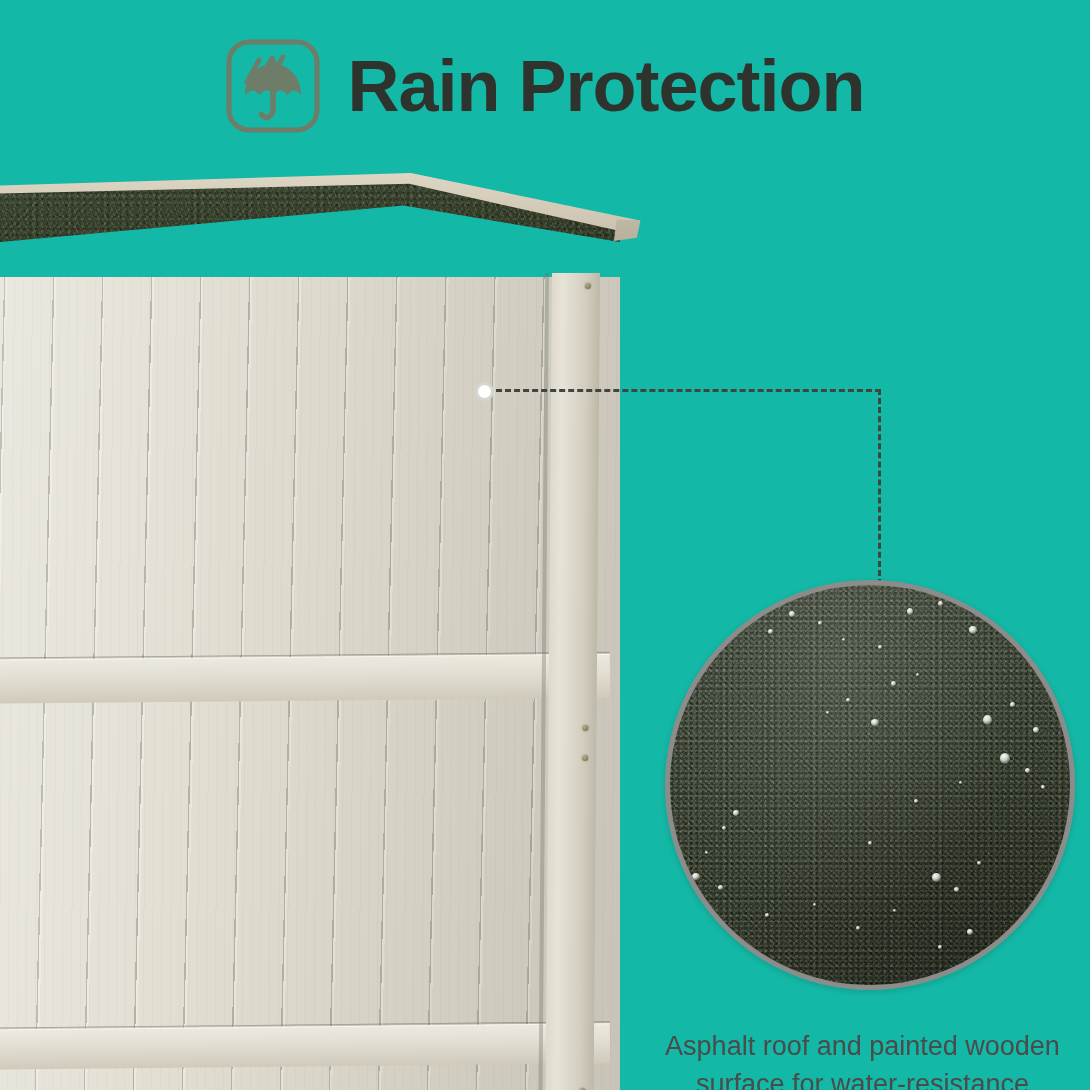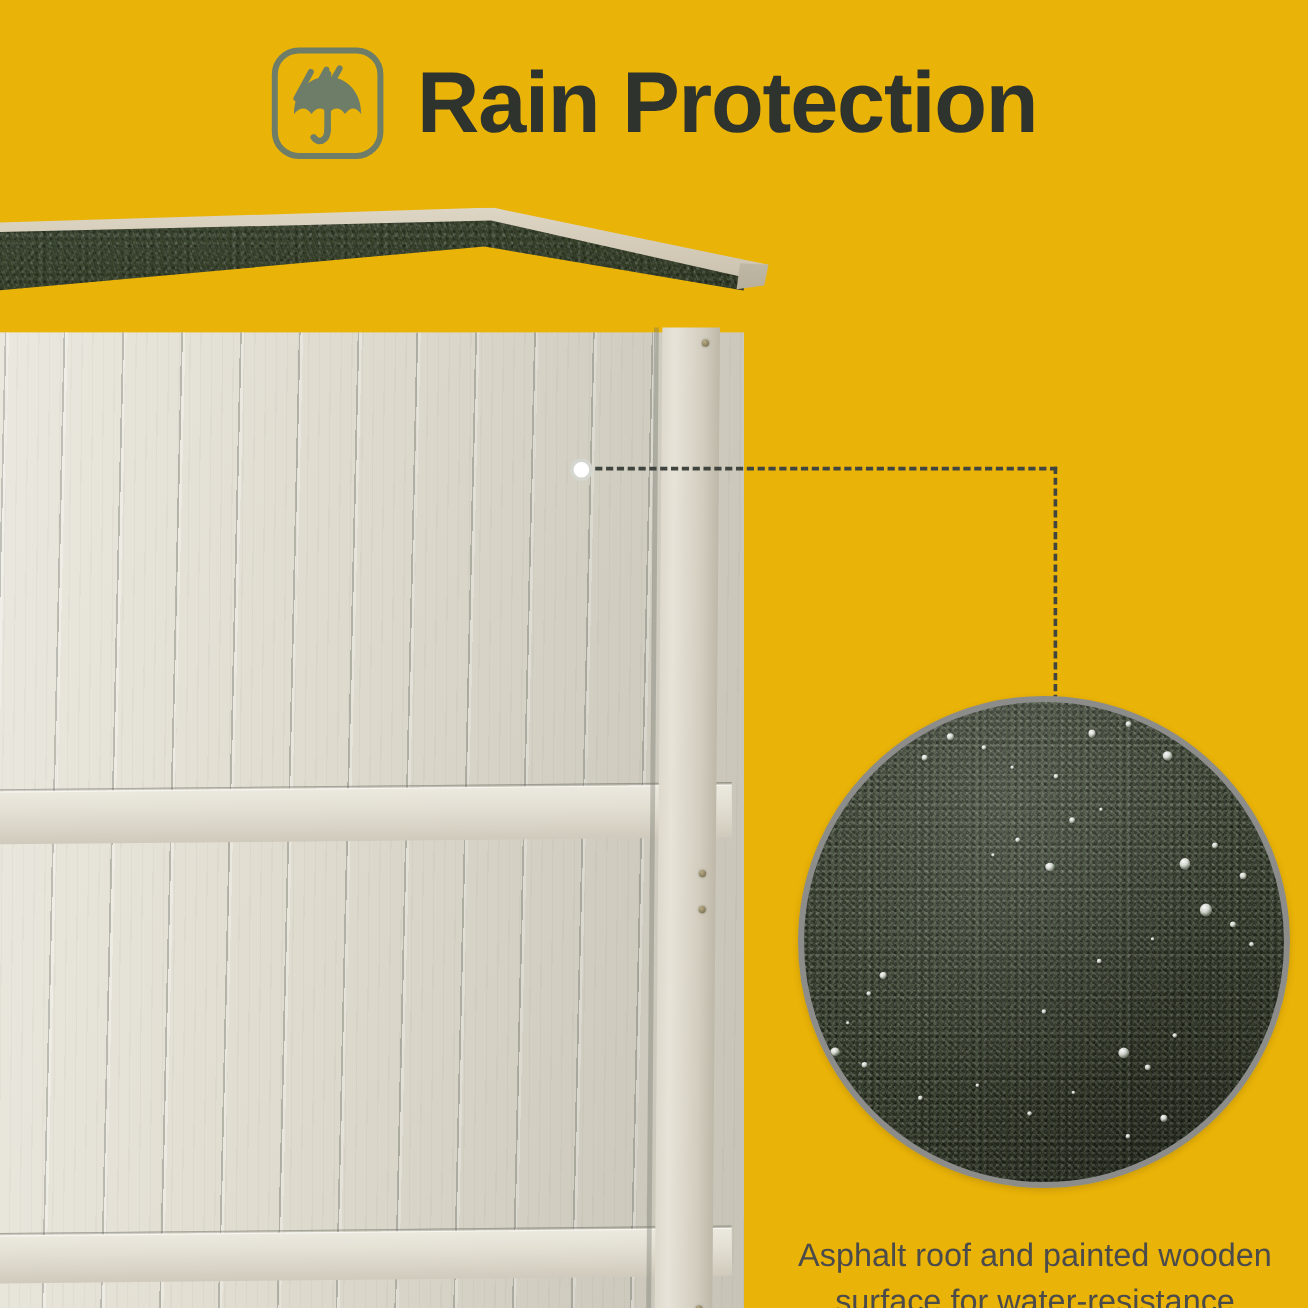--- a/index.html
+++ b/index.html
@@ -3,21 +3,21 @@
 <meta charset="utf-8">
 <title>Rain Protection</title>
 <style>
   html,body{margin:0;padding:0;}
   body{
     width:1090px;height:1090px;
     background:#ffffff;
     font-family:"Liberation Sans", sans-serif;
     overflow:hidden;
   }
-  #stage{position:relative;width:1090px;height:1090px;background:#eab308;overflow:hidden;}
+  #stage{position:relative;width:1090px;height:1090px;background:#14b8a6;overflow:hidden;}
 
   
   .header{position:absolute;left:0;top:28px;width:1090px;height:116px;
           display:flex;align-items:center;justify-content:center;gap:26px;}
   .badge-icon{width:96px;height:96px;flex:0 0 auto;}
   .title{
     font-size:72px;font-weight:bold;color:#2f332e;
     letter-spacing:-1px;line-height:1;white-space:nowrap;
     font-family:"Liberation Sans", sans-serif;
   }

